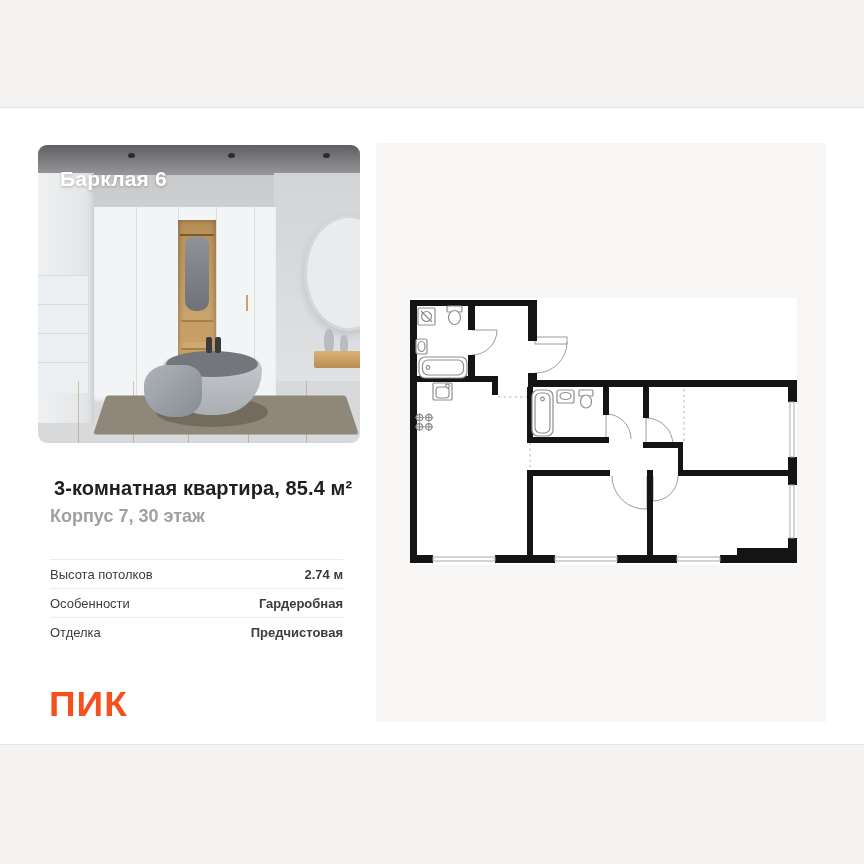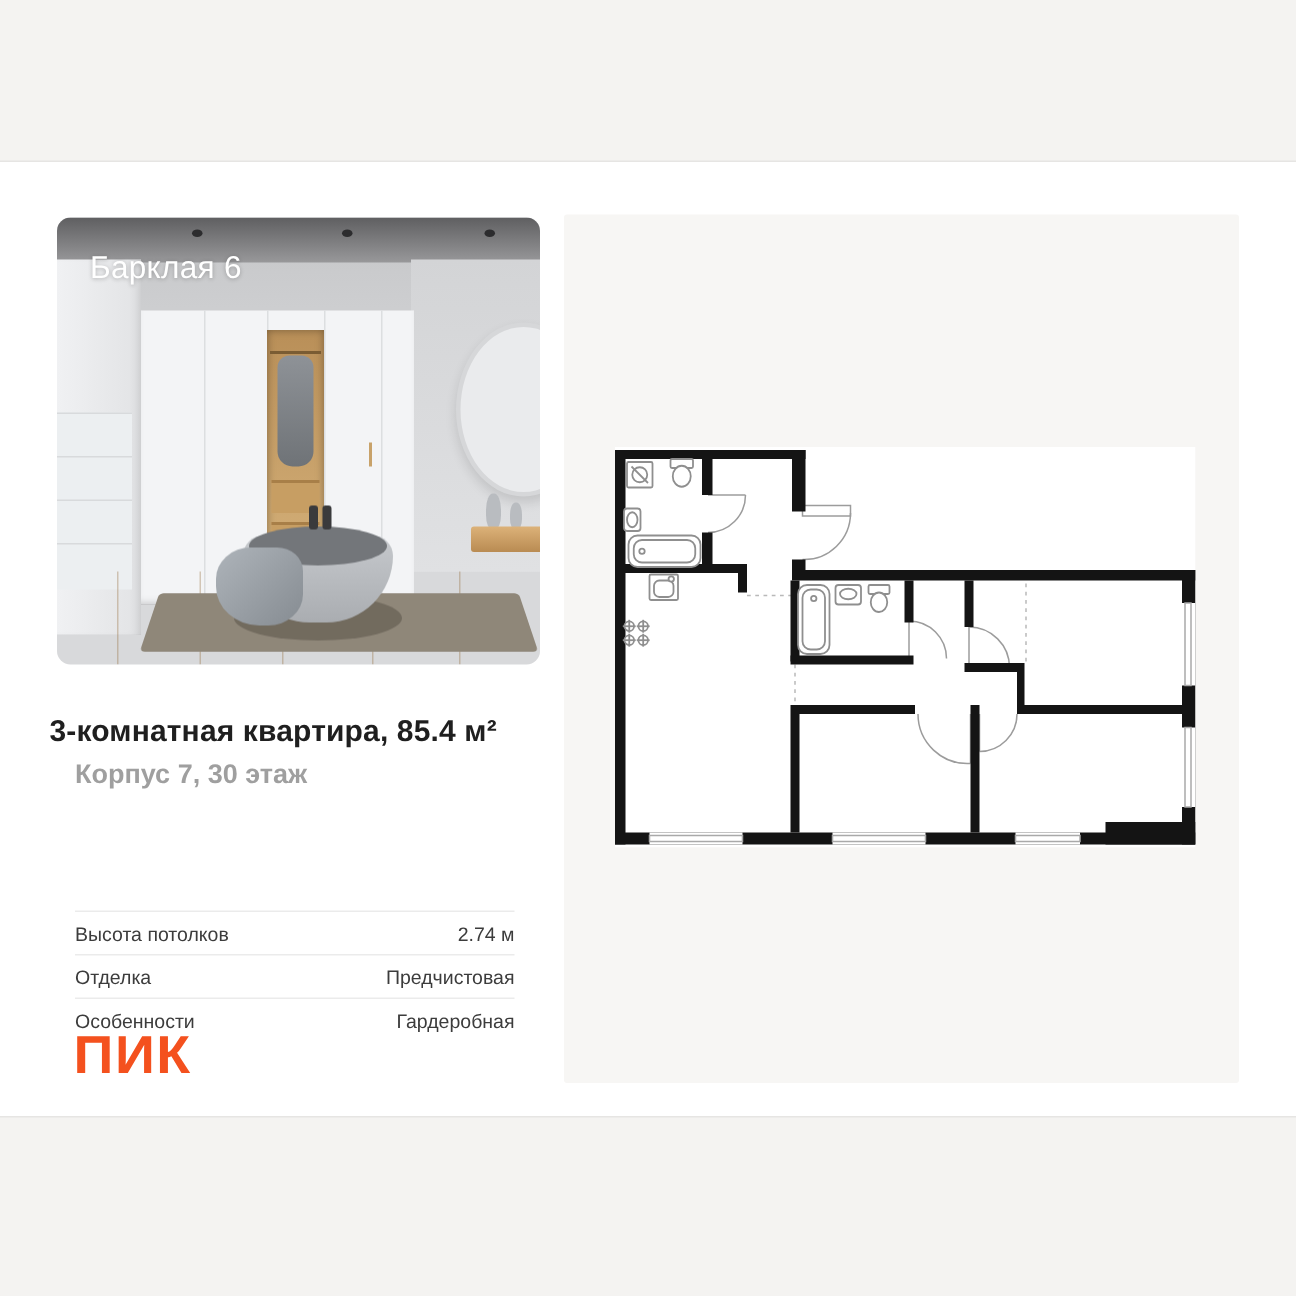--- a/index.html
+++ b/index.html
@@ -49,34 +49,34 @@
     transform:perspective(200px) rotateX(28deg);border-radius:3px;}
   .ph-pouf-sh{position:absolute;left:118px;top:252px;width:112px;height:30px;border-radius:50%;background:rgba(60,55,45,.35);}
   .ph-pouf{position:absolute;left:124px;top:212px;width:100px;height:58px;border-radius:14px 14px 46px 46px;
     background:linear-gradient(#c6c9cd,#aaadb1);}
   .ph-pouf-top{position:absolute;left:128px;top:206px;width:92px;height:26px;border-radius:50%;
     background:#73767a;}
   .ph-blanket{position:absolute;left:106px;top:220px;width:58px;height:52px;border-radius:40% 30% 40% 50%;
     background:linear-gradient(135deg,#aeb4ba,#868c92);}
   .ph-boot{position:absolute;width:6px;height:16px;background:#3a3a3c;border-radius:2px;}
   .photo-label{
-    position:absolute;left:22px;top:22px;color:#ffffff;font-size:21px;font-weight:normal;
+    position:absolute;left:22px;top:22px;color:#ffffff;font-size:21px;font-weight:bold;
     letter-spacing:.2px;text-shadow:0 1px 3px rgba(0,0,0,.25);
   }
 
-  .title{position:absolute;left:33px;top:477px;width:310px;color:#1f1f1f;
+  .title{position:absolute;left:54px;top:477px;width:310px;color:#1f1f1f;
     font-size:20px;font-weight:bold;letter-spacing:.1px;}
   .subtitle{position:absolute;left:50px;top:506px;width:310px;color:#8f8f8f;
     font-size:18px;font-weight:bold;opacity:.85;}
 
-  .specs{position:absolute;left:50px;top:559px;width:293px;margin-top:48px;}
+  .specs{position:absolute;left:50px;top:559px;width:293px;}
   .spec-row{display:flex;justify-content:space-between;align-items:center;
     height:28px;border-top:1px solid #ebebeb;}
   .spec-label{font-size:13px;color:#3c3c3c;}
-  .spec-value{font-size:13px;color:#3c3c3c;text-align:right;}
+  .spec-value{font-size:13px;color:#3c3c3c;text-align:right;font-weight:bold;}
 
   .logo{position:absolute;left:49px;top:683px;font-size:37px;font-weight:900;
     letter-spacing:1px;color:#F4511E;transform:scaleY(.96);}
 
   
   .plan-card{position:absolute;left:376px;top:143px;width:450px;height:579px;
     background:#f7f6f4;border-radius:2px;}
   .plan-svg{position:absolute;left:34px;top:155px;}
 </style>
 </head>
@@ -136,26 +136,26 @@
 
 <div class="title">3-комнатная квартира, 85.4 м²</div>
 <div class="subtitle">Корпус 7, 30 этаж</div>
 
 <div class="specs">
   <div class="spec-row">
     <span class="spec-label">Высота потолков</span>
     <span class="spec-value">2.74 м</span>
   </div>
   <div class="spec-row">
+    <span class="spec-label">Особенности</span>
+    <span class="spec-value">Гардеробная</span>
+  </div>
+  <div class="spec-row">
     <span class="spec-label">Отделка</span>
     <span class="spec-value">Предчистовая</span>
-  </div>
-  <div class="spec-row">
-    <span class="spec-label">Особенности</span>
-    <span class="spec-value">Гардеробная</span>
   </div>
 </div>
 
 <div class="logo" style="color: rgb(244, 81, 30);">ПИК</div>
 
 <div class="plan-card">
   <svg class="plan-svg" width="387" height="267" viewBox="0 0 387 267">
 
     <rect x="0" y="0" width="387" height="267" fill="#ffffff"></rect>
 

